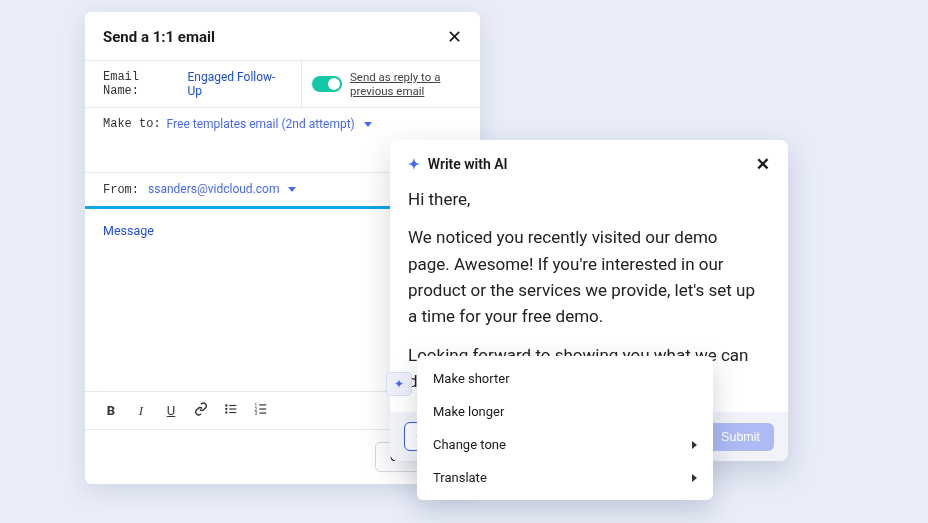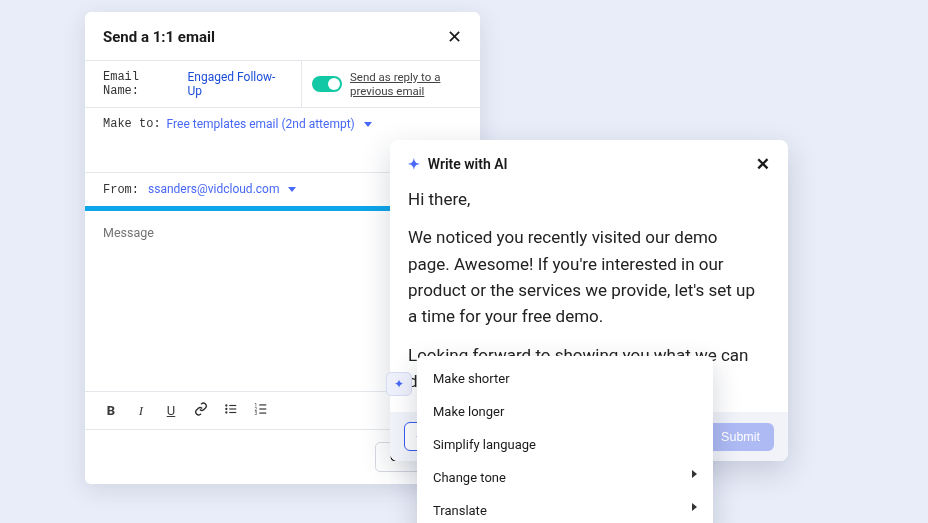--- a/index.html
+++ b/index.html
@@ -69,23 +69,23 @@
     border-right: 1px solid #e4e7ec;
   }
   .em-name-right {
     flex: none; width: 178px; padding: 9px 10px;
     display: flex; align-items: center;
     font-size: 11.5px;
     text-decoration: underline;
   }
 
   .em-body {
-    border-top: 5px solid #0ea5e9;
+    border-top: 3px solid #0ea5e9;
     padding: 14px 18px;
-    color: #737373;
+    color: #1d4ed8;
     font-size: 12.5px;
     height: 185px;
   }
 
   .em-toolbar {
     border-top: 1px solid #e4e7ec;
     padding: 10px 18px;
     display: flex; gap: 14px; align-items: center;
     color: #3a3a3a;
   }
@@ -172,21 +172,21 @@
     left: 417px; top: 356px;
     width: 296px;
     background: #fff;
     border-radius: 6px;
     box-shadow: 0 10px 28px rgba(30,40,70,.2);
     padding: 6px 0;
   }
   .sug-item {
     padding: 9px 16px;
     font-size: 13px;
-    display: flex; justify-content: space-between;
+    display: flex; align-items: center; justify-content: space-between;
     cursor: pointer;
   }
   .sub-arrow {
     width: 0; height: 0;
     border-top: 4px solid transparent;
     border-bottom: 4px solid transparent;
     border-left: 5px solid #333;
   }
 </style>
 </head>
@@ -300,23 +300,20 @@
 </div>
 
 <div class="suggestions">
   <div class="sug-item">
     <span>Make shorter</span>
   </div>
   <div class="sug-item">
     <span>Make longer</span>
   </div>
   <div class="sug-item">
-    <span>Simplify language</span>
-  </div>
-  <div class="sug-item">
     <span>Change tone</span>
     <span class="sub-arrow"></span>
   </div>
   <div class="sug-item">
     <span>Translate</span>
     <span class="sub-arrow"></span>
   </div>
 </div>
 
 </body></html>

